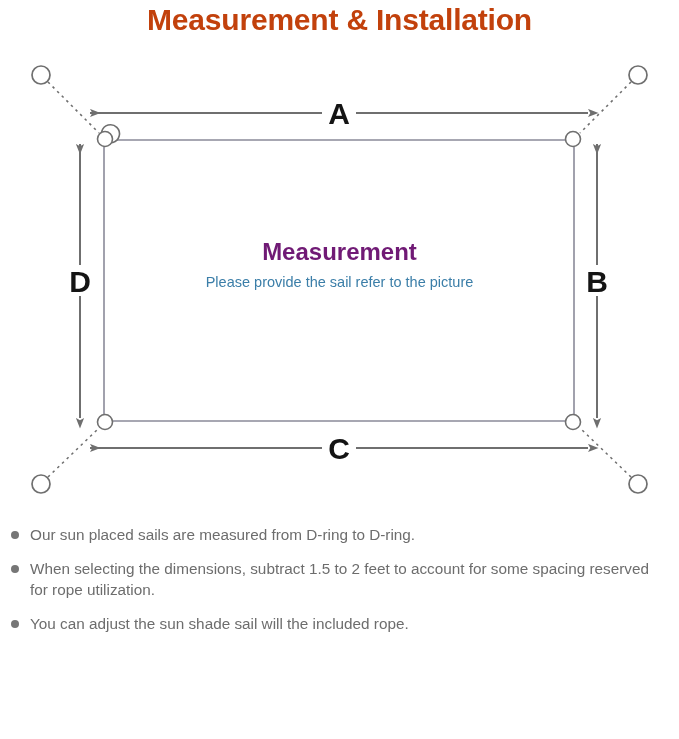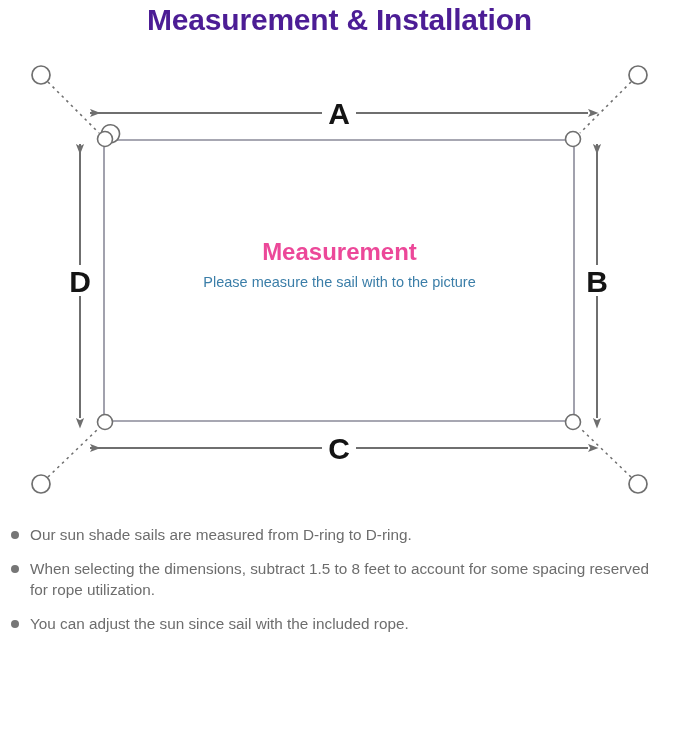--- a/index.html
+++ b/index.html
@@ -16,21 +16,21 @@
   }
 
   #page-title {
     position: absolute;
     left: 0;
     top: 0;
     width: 679px;
     text-align: center;
     font-size: 30px;
     font-weight: bold;
-    color: #4c1d95;
+    color: #c2410c;
     letter-spacing: -0.2px;
     line-height: 40px;
     white-space: nowrap;
   }
 
   #diagram {
     position: absolute;
     left: 0;
     top: 44px;
     width: 679px;
@@ -41,21 +41,21 @@
     position: absolute;
     left: 0;
     top: 235px;
     width: 679px;
     text-align: center;
     pointer-events: none;
   }
   #center-title {
     font-size: 24px;
     font-weight: bold;
-    color: #ec4899;
+    color: #701a75;
     line-height: 34px;
   }
   #center-sub {
     font-size: 14.5px;
     color: #3b7ea8;
     line-height: 22px;
     margin-top: 2px;
   }
 
   #notes {
@@ -128,29 +128,29 @@
   <line x1="80" y1="252" x2="80" y2="374" stroke="#6f6f6f" stroke-width="2" marker-end="url(#arrowR)"></line>
   <text x="80" y="248" text-anchor="middle" font-family="Liberation Sans, sans-serif" font-size="30" font-weight="bold" fill="#141414">D</text>
 
   <line x1="597" y1="221" x2="597" y2="100" stroke="#6f6f6f" stroke-width="2" marker-end="url(#arrowL)"></line>
   <line x1="597" y1="252" x2="597" y2="374" stroke="#6f6f6f" stroke-width="2" marker-end="url(#arrowR)"></line>
   <text x="597" y="248" text-anchor="middle" font-family="Liberation Sans, sans-serif" font-size="30" font-weight="bold" fill="#141414">B</text>
 </svg>
 
 <div id="center-block">
   <div id="center-title">Measurement</div>
-  <div id="center-sub">Please measure the sail with to the picture</div>
+  <div id="center-sub">Please provide the sail refer to the picture</div>
 </div>
 
 <div id="notes">
   <div class="note-item">
     <span class="note-bullet"></span>
-    <span>Our sun shade sails are measured from D-ring to D-ring.</span>
+    <span>Our sun placed sails are measured from D-ring to D-ring.</span>
   </div>
   <div class="note-item">
     <span class="note-bullet"></span>
-    <span>When selecting the dimensions, subtract 1.5 to 8 feet to account for some spacing reserved for rope utilization.</span>
+    <span>When selecting the dimensions, subtract 1.5 to 2 feet to account for some spacing reserved for rope utilization.</span>
   </div>
   <div class="note-item">
     <span class="note-bullet"></span>
-    <span>You can adjust the sun since sail with the included rope.</span>
+    <span>You can adjust the sun shade sail will the included rope.</span>
   </div>
 </div>
 
 </body></html>

